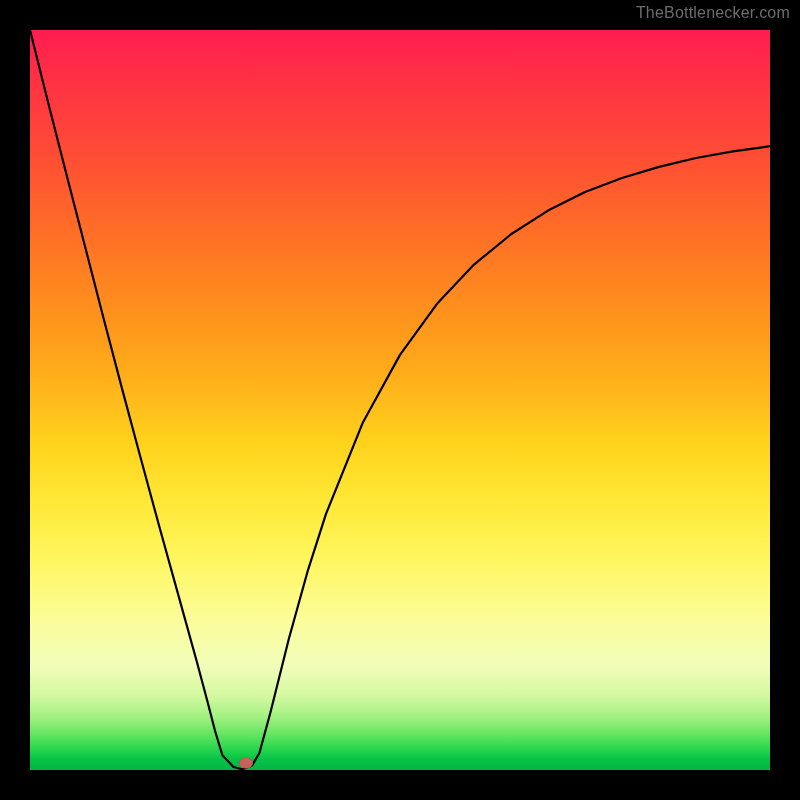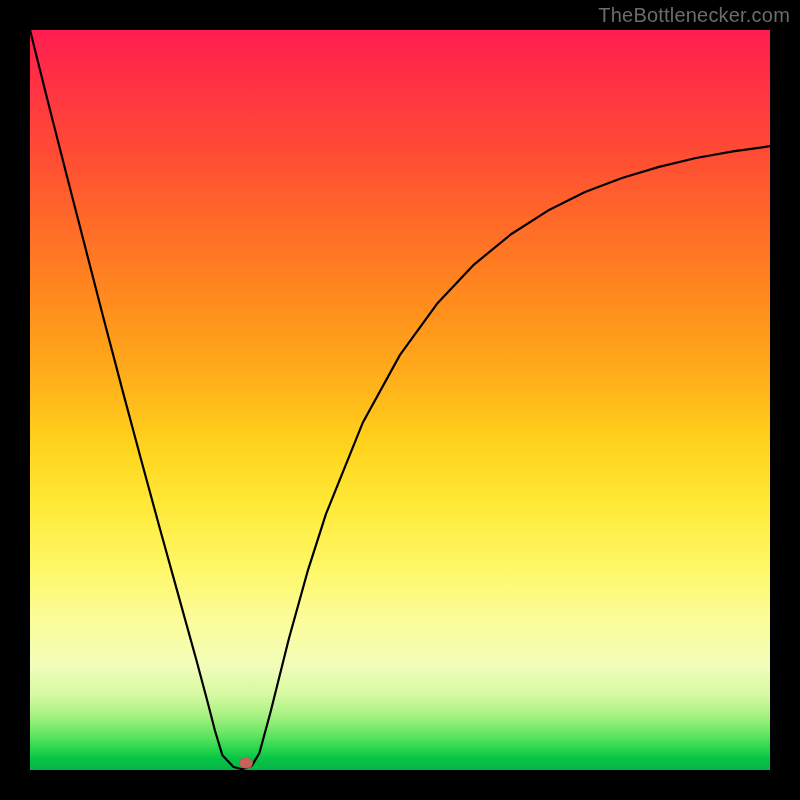--- a/index.html
+++ b/index.html
@@ -62,21 +62,21 @@
     border-radius: 50%;
     background: #c6625a;
     transform: translate(-50%, -50%);
     box-shadow: 0 0 0 0.5px rgba(0,0,0,0.15) inset;
   }
   .watermark {
     position: absolute;
     top: 4px;
     right: 10px;
     color: #6c6c6c;
-    font-size: 20px;
+    font-size: 16px;
     letter-spacing: 0.2px;
     user-select: none;
   }
 </style>
 </head>
 <body>
 
 <div class="frame">
   <div class="watermark">TheBottlenecker.com</div>
   <div class="plot">

